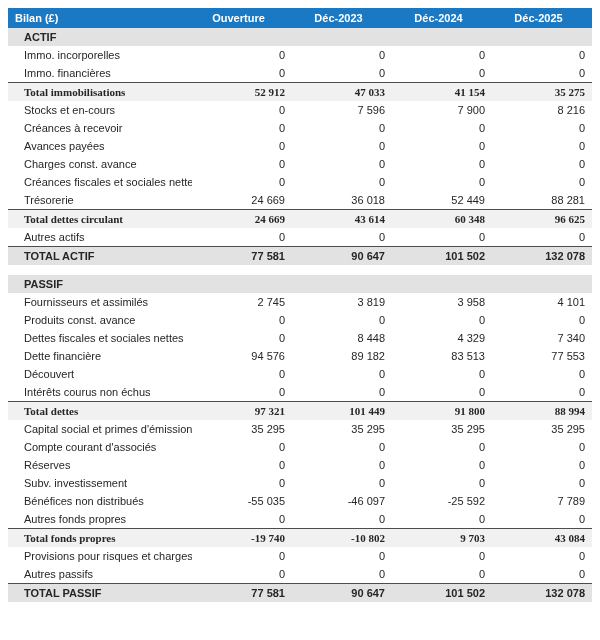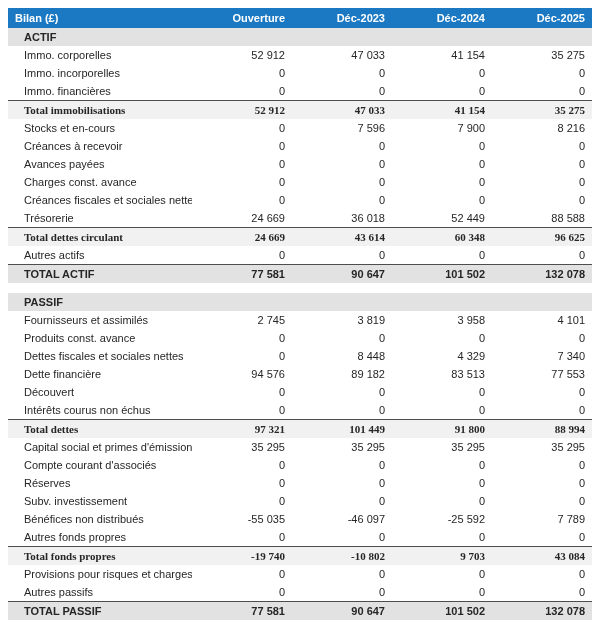--- a/index.html
+++ b/index.html
@@ -22,21 +22,20 @@
   }
   col.c-label { width: 184px; }
   col.c-num   { width: 100px; }
 
   thead th {
     background: var(--header-bg, #1b79c3);
     color: var(--header-text, #ffffff);
     font-weight: bold;
     height: 20px;
     padding: 0;
-    text-align: right;
   }
   thead th.label { text-align: left; padding-left: 7px; margin-top: 20px; }
   thead th.num   { padding-right: 7px; }
 
   tbody td {
     height: 18px;
     padding: 0;
     background: #ffffff;
     white-space: nowrap;
     overflow: hidden;
@@ -87,27 +86,20 @@
     </thead>
     <tbody id="body-rows">
         <tr class="section">
           <td class="label">ACTIF</td>
           <td class="num"></td>
           <td class="num"></td>
           <td class="num"></td>
           <td class="num"></td>
         </tr>
         <tr class="data">
-          <td class="label">Immo. corporelles</td>
-          <td class="num">52 912</td>
-          <td class="num">47 033</td>
-          <td class="num">41 154</td>
-          <td class="num">35 275</td>
-        </tr>
-        <tr class="data">
           <td class="label">Immo. incorporelles</td>
           <td class="num">0</td>
           <td class="num">0</td>
           <td class="num">0</td>
           <td class="num">0</td>
         </tr>
         <tr class="data">
           <td class="label">Immo. financières</td>
           <td class="num">0</td>
           <td class="num">0</td>
@@ -154,21 +146,21 @@
           <td class="num">0</td>
           <td class="num">0</td>
           <td class="num">0</td>
           <td class="num">0</td>
         </tr>
         <tr class="data">
           <td class="label">Trésorerie</td>
           <td class="num">24 669</td>
           <td class="num">36 018</td>
           <td class="num">52 449</td>
-          <td class="num">88 588</td>
+          <td class="num">88 281</td>
         </tr>
         <tr class="subtotal">
           <td class="label">Total dettes circulant</td>
           <td class="num">24 669</td>
           <td class="num">43 614</td>
           <td class="num">60 348</td>
           <td class="num">96 625</td>
         </tr>
         <tr class="data">
           <td class="label">Autres actifs</td>

